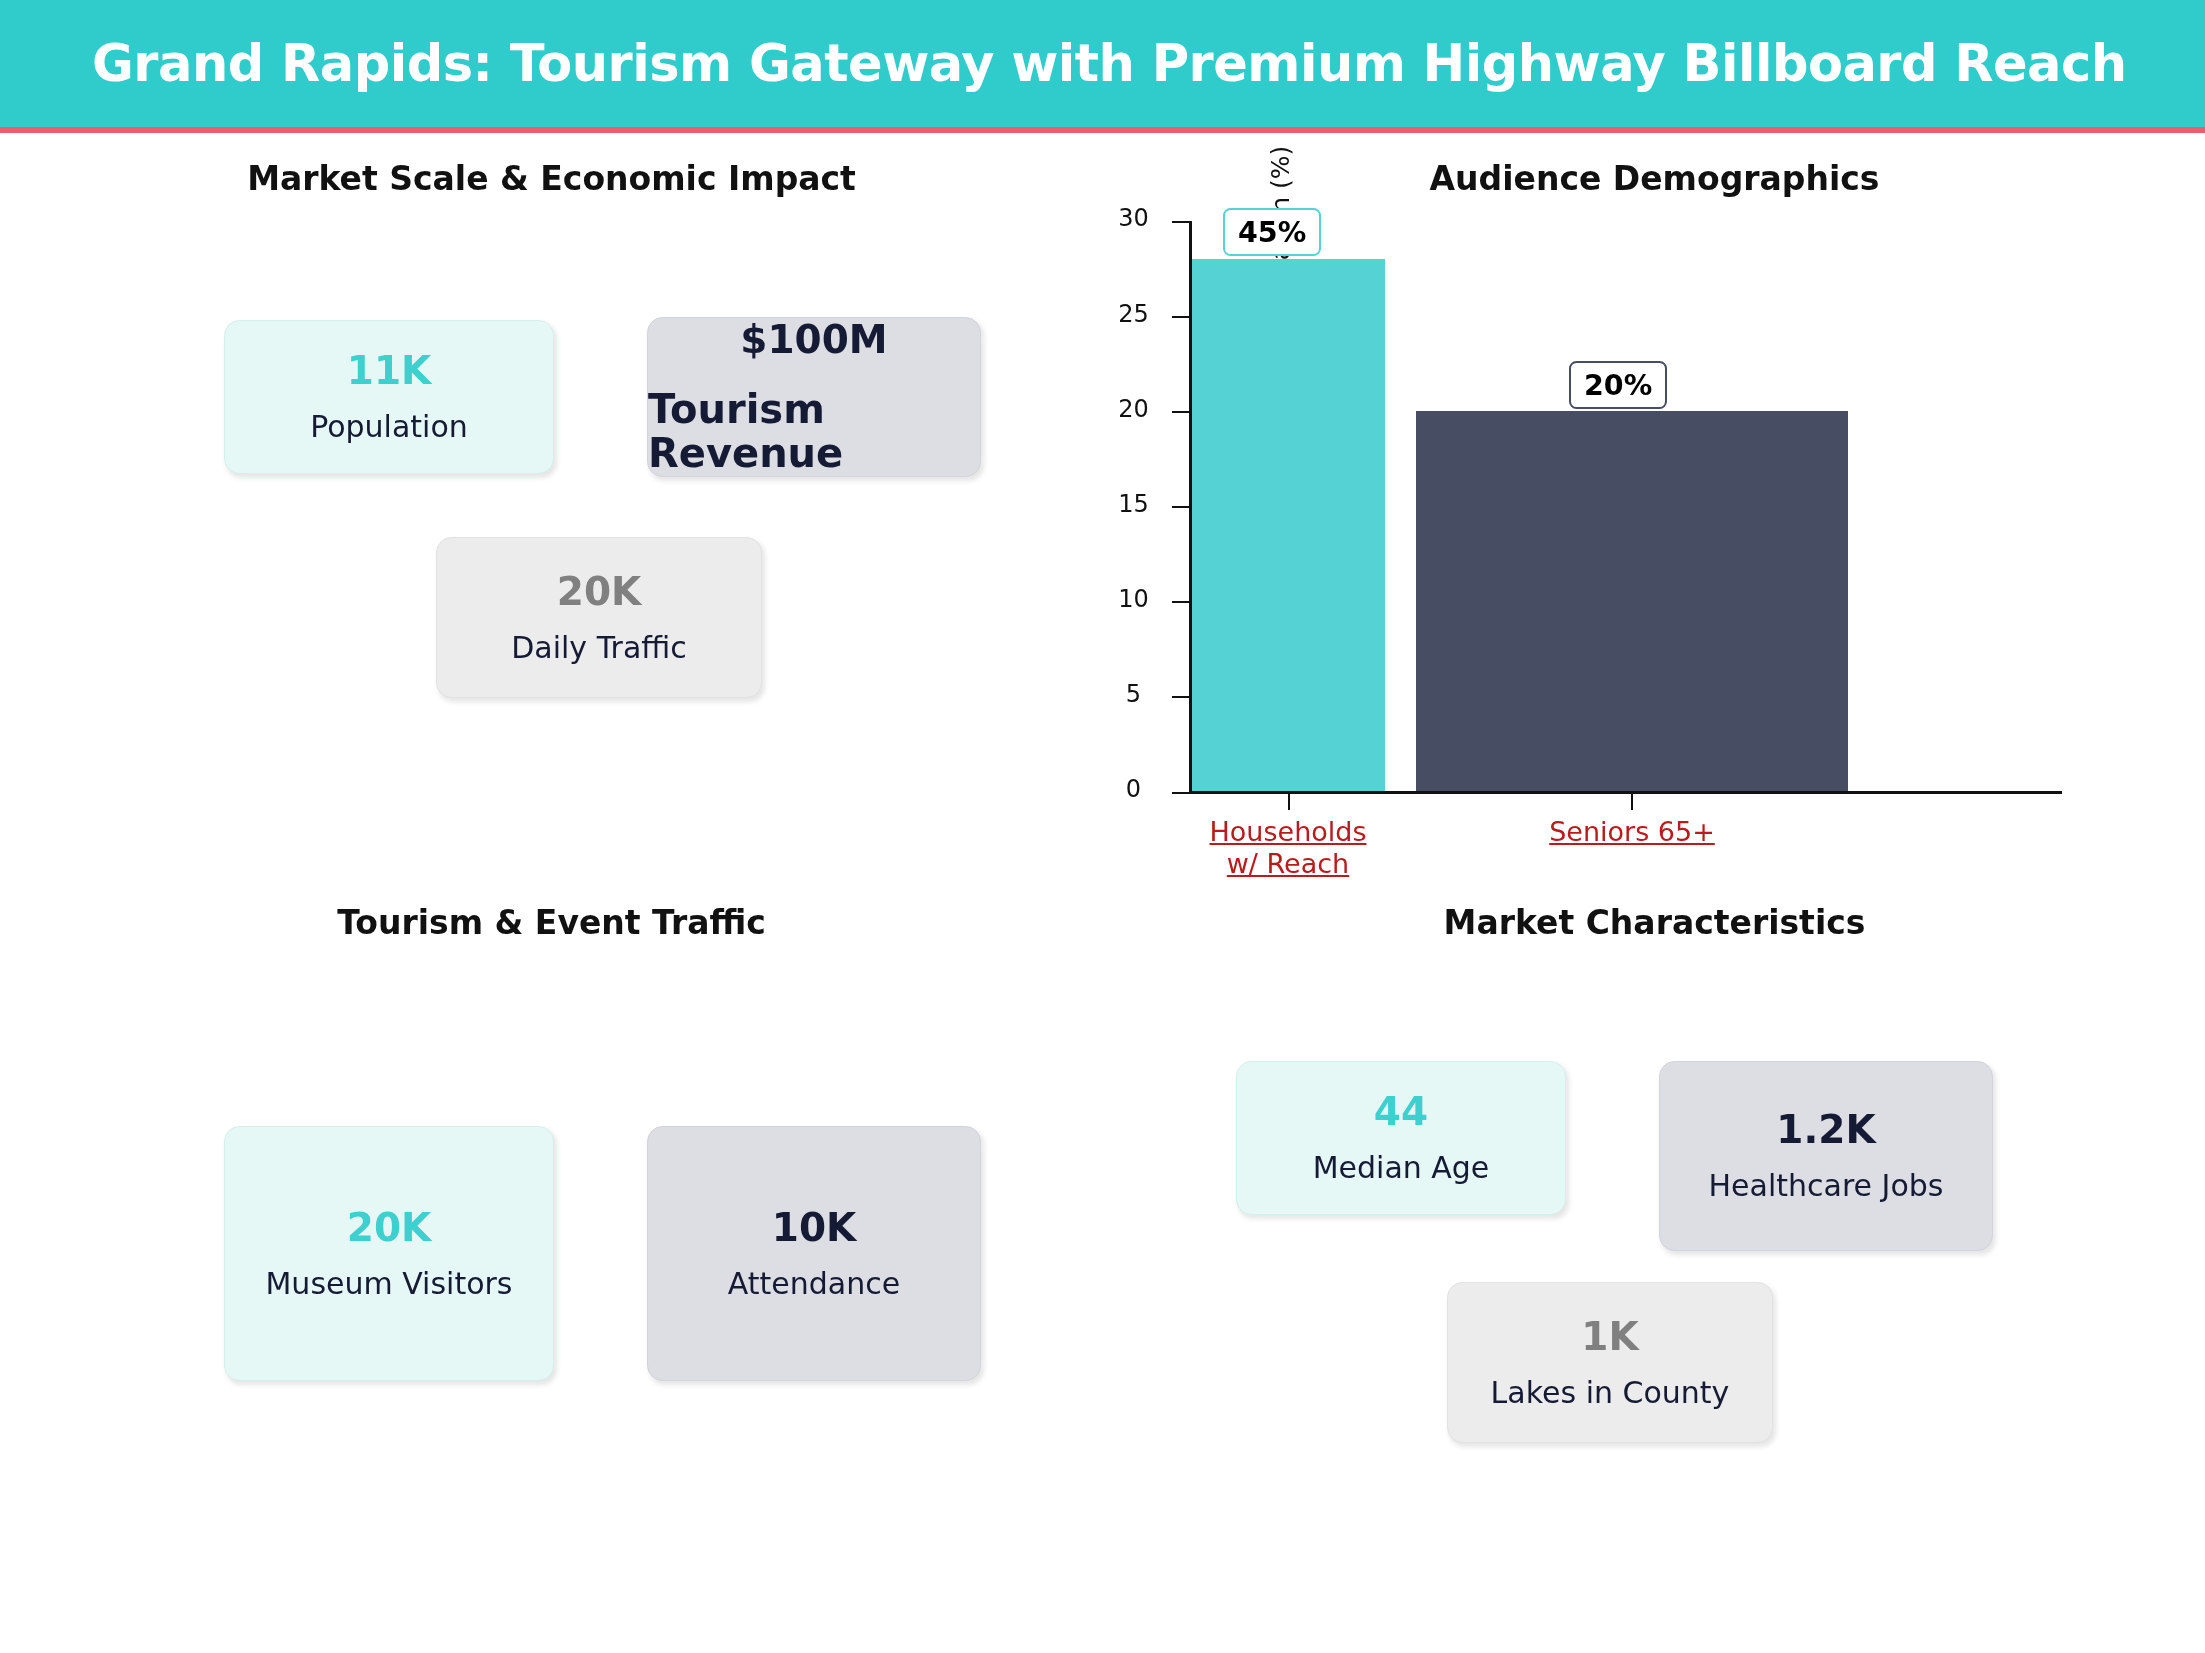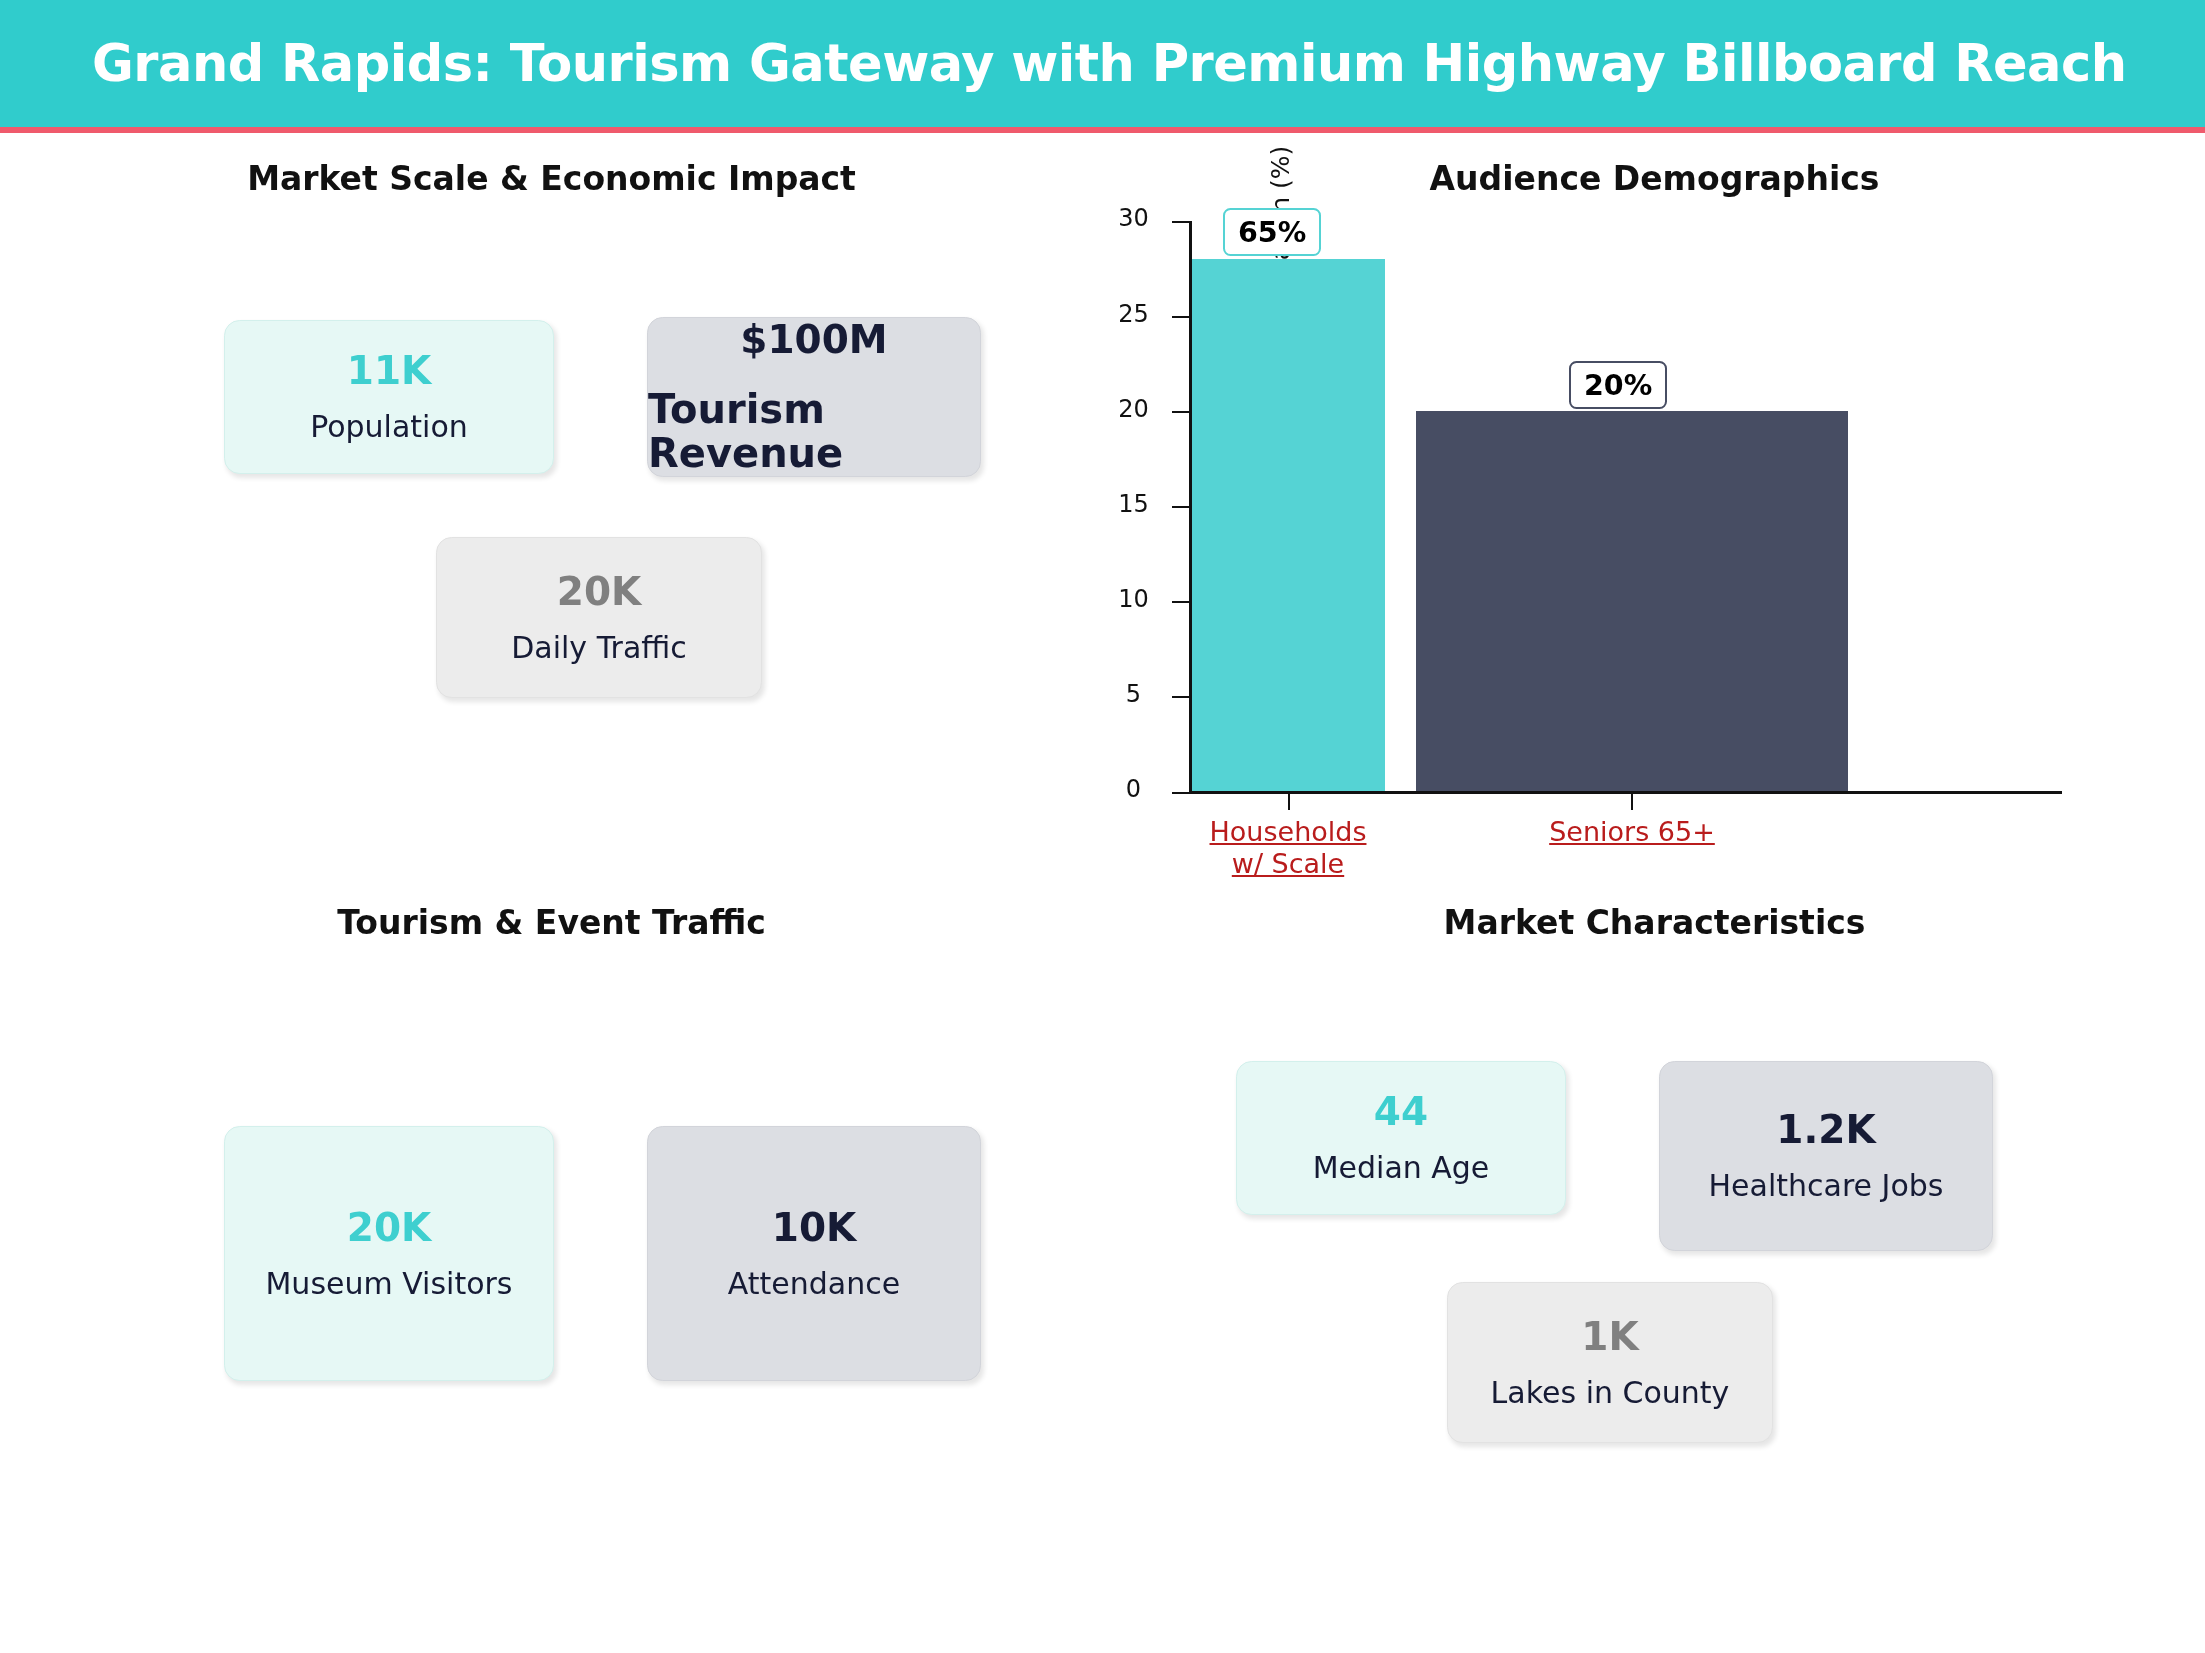--- a/index.html
+++ b/index.html
@@ -132,29 +132,29 @@
   <div class="y-tick-label" style="left:0;width:61px;top:482px;right:auto;">5</div>
   <div class="y-tick-label" style="left:0;width:61px;top:577px;right:auto;">0</div>
 
   <div class="ylabel-wrap">
     <div id="y-axis-label">Population (%)</div>
   </div>
 
   <div class="bar" style="left:89px;width:193px;height:532px;top:61px;background:#55d3d4;"></div>
   <div class="bar" style="left:313px;width:432px;height:380px;top:213px;background:#474d63;"></div>
 
-  <div class="bar-badge" style="left:120px;top:10px;border:2.3px solid #55d3d4;">65%</div>
+  <div class="bar-badge" style="left:120px;top:10px;border:2.3px solid #55d3d4;">45%</div>
   <div class="bar-badge" style="left:466px;top:163px;border:2.3px solid #474d63;">20%</div>
 
   <div class="x-tick" style="left:185px;"></div>
   <div class="x-tick" style="left:528px;"></div>
 
   <div class="x-tick-label" style="left:47px;width:276px;">
     <div>Households</div>
-    <div>w/ Scale</div>
+    <div>w/ Reach</div>
   </div>
   <div class="x-tick-label" style="left:391px;width:276px;">
     <div>Seniors 65+</div>
   </div>
 
 </div>
 
 <div class="kpi-card mint" style="left:224px;top:1126px;width:330px;height:255px;">
   <div class="kpi-value" style="font-size:39px;margin-bottom:20px;">20K</div>
   <div class="kpi-label" style="font-size:30px;">Museum Visitors</div>

